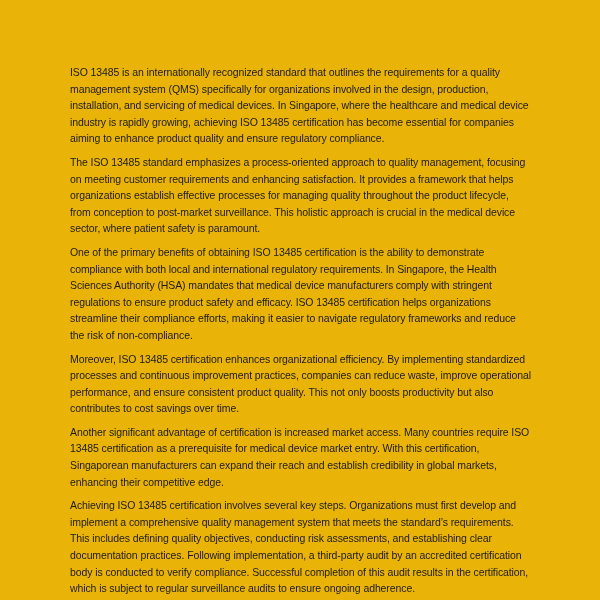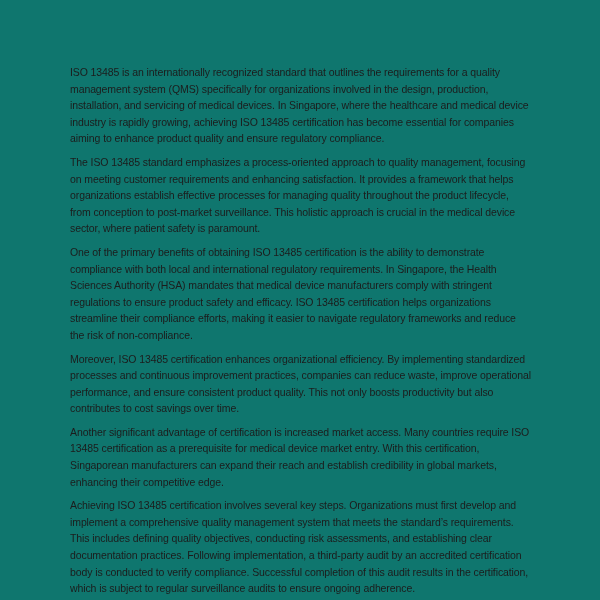--- a/index.html
+++ b/index.html
@@ -4,21 +4,21 @@
 <style>
   html, body {
     margin: 0;
     padding: 0;
     background: #ffffff;
   }
   .page {
     position: relative;
     width: 600px;
     height: 600px;
-    background: #0f766e;
+    background: #eab308;
     overflow: hidden;
     box-sizing: border-box;
     font-family: "Liberation Sans", sans-serif;
   }
   .doc-body {
     position: absolute;
     top: 64px;
     left: 70px;
     width: 462px;
     color: #1c1c1c;

